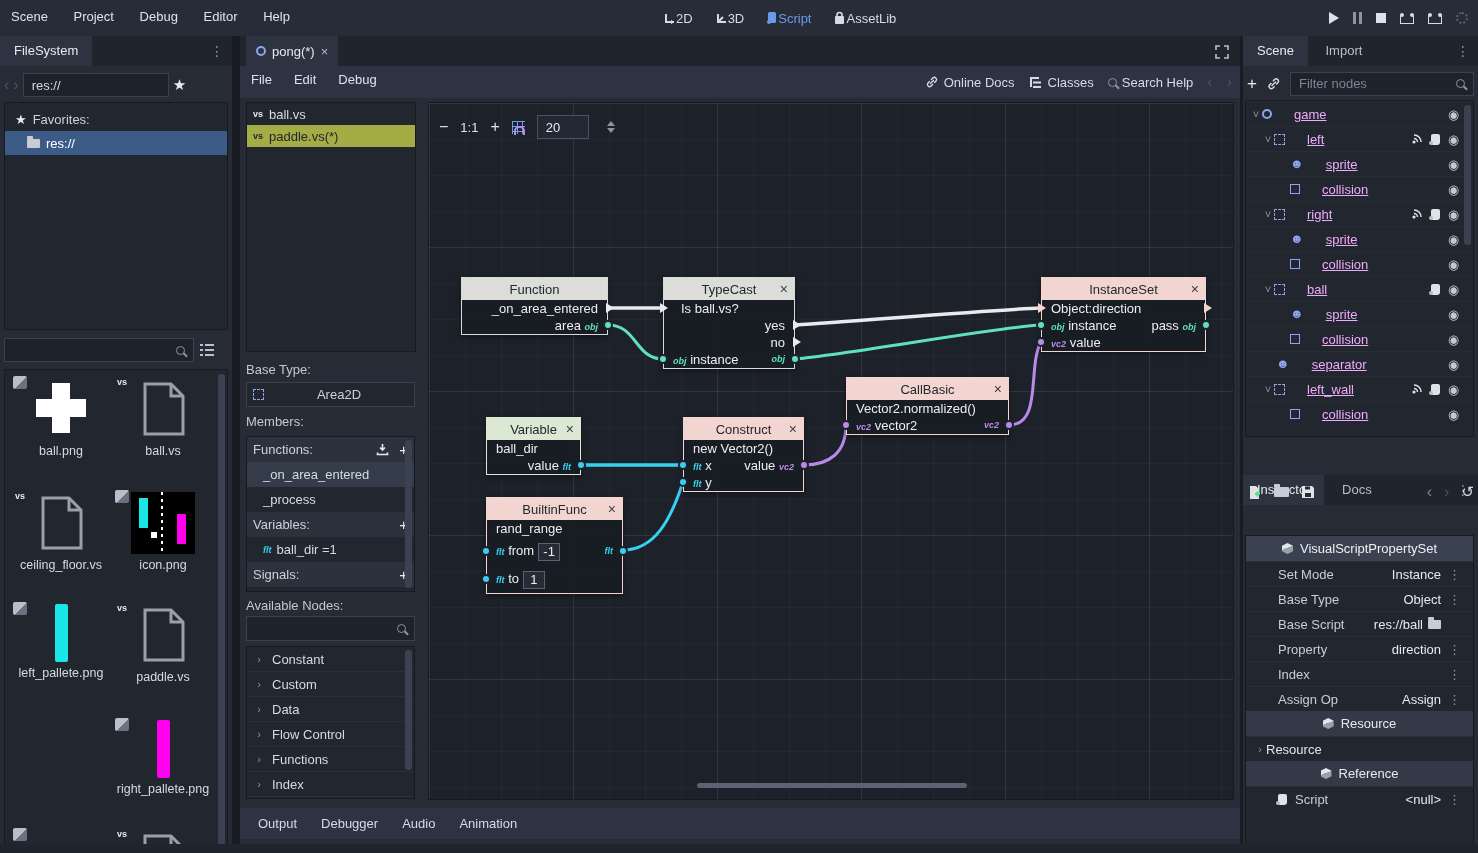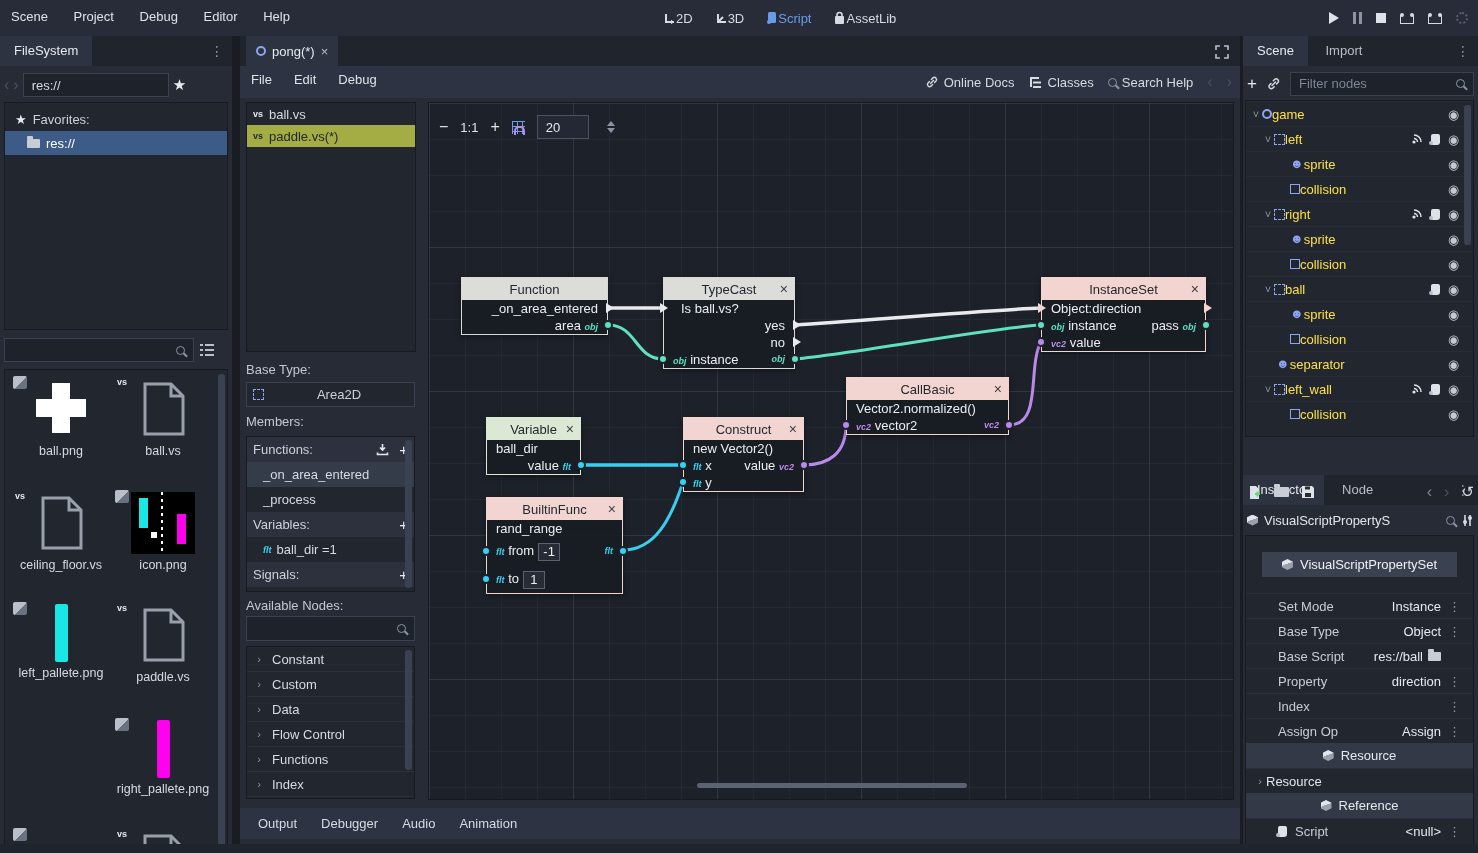--- a/index.html
+++ b/index.html
@@ -131,37 +131,37 @@
   #bottom-tabs { left:0; top:772px; width:1000px; height:31px; background:#2d3342; display:flex; align-items:center; gap:4px; padding-left:8px; }
   .btab { padding:0 10px; color:#d6dae2; }
   #bottom-sliver { left:0; top:844px; width:1478px; height:9px; background:#20242c; }
 
   
   #right-dock { left:1243px; top:36px; width:235px; height:809px; background:#262b36; }
   #scene-toolbar { left:4px; top:34px; width:227px; height:27px; display:flex; align-items:center; gap:9px; }
   #scene-tree { left:2px; top:64px; width:229px; height:337px; }
   .trow { height:25px; display:flex; align-items:center; position:relative; border-top:1px solid rgba(255,255,255,.03); }
   .texp { width:12px; color:#8b93a4; font-size:11px; text-align:center; flex:none; }
-  .tname { margin-left:0; color:#fde047; }
+  .tname { margin-left:22px; color:#f0abfc;text-decoration:underline; }
   .ricons { position:absolute; right:14px; display:flex; gap:8px; align-items:center; }
   .nico { flex:none; display:inline-flex; }
   .box-i { width:10px; height:10px; border:1.6px solid #8da5f3; display:inline-block; }
   .area-i { width:11px; height:11px; border:1.6px dashed #8da5f3; display:inline-block; }
   .sprite-i { color:#8da5f3; font-size:13px; line-height:12px; }
   .scroll-i { width:9px; height:11px; background:#dfe3e8; border-radius:2px 2px 3px 2px; display:inline-block; position:relative; }
   .scroll-i::after { content:""; position:absolute; left:-2px; bottom:0; width:4px; height:4px; background:#b9bec9; border-radius:2px; }
   #insp-toolbar { left:4px; top:443px; width:227px; height:26px; display:flex; align-items:center; gap:12px; }
   #insp-res-row { left:4px; top:471px; width:227px; height:26px; display:flex; align-items:center; gap:6px; color:#e2e5ea; }
   #insp-body { left:2px; top:499px; width:229px; height:316px; }
   .irow { height:25px; display:flex; align-items:center; position:relative; padding-left:32px; border-top:1px solid rgba(255,255,255,.04); }
   .irow .ilabel { color:#c9cdd6; }
   .irow .ival { position:absolute; right:32px; color:#e6e9ee; display:flex; align-items:center; gap:5px; }
   .irow .idots { position:absolute; right:12px; color:#8b93a4; }
   .isec { height:25px; background:#333947; display:flex; align-items:center; justify-content:center; gap:7px; color:#e6e9ee; }
-  .iobj-hdr { height:25px; background:#3a4150; display:flex; align-items:center; justify-content:center; gap:7px; color:#eef0f3; margin:16px; }
+  .iobj-hdr { height:25px; background:#3a4150; display:flex; align-items:center; justify-content:center; gap:7px; color:#eef0f3; margin:0; }
   .cube-i { width:11px; height:11px; background:linear-gradient(160deg,#e2e5ea 45%,#9aa0ab 45%); clip-path:polygon(50% 0,100% 25%,100% 75%,50% 100%,0 75%,0 25%); display:inline-block; }
   .gap-v { background:#191c23; }
 
   svg.icon { display:inline-block; }
 </style>
 </head>
 <body>
 
 <div id="topbar" class="abs">
   <span class="menu-item">Scene</span>
@@ -735,51 +735,39 @@
       <span class="tname">collision</span>
       <span class="ricons">
           <span class="eyeg">◉</span>
         </span>
     </div>
     <div class="abs scrollv" style="right:2px;top:4px;height:140px;"></div>
   </div>
 
   <div class="dock-tabbar abs" style="left:0;top:409px;width:235px;">
     <span class="dock-tab active">Inspector</span>
-    <span class="dock-tab">Node</span>
+    <span class="dock-tab">Docs</span>
     <span class="vdots abs" style="right:8px;top:7px;">⋮</span>
   </div>
   <div id="insp-toolbar" class="abs">
     <svg class="icon" width="15" height="15">
         <path d="M3 1h6l3 3v10H3z" fill="#dfe3e8"></path>
         <path d="M8 9h5M10.5 6.5v5" stroke="#53e077" stroke-width="2"></path>
       </svg>
     <span class="folder-i" style="width:15px;height:10px;"></span>
     <svg class="icon" width="14" height="14">
         <path d="M1 1h10l2 2v10H1z" fill="#dfe3e8"></path>
         <rect x="4" y="8" width="6" height="4" fill="#262b36"></rect>
         <rect x="4" y="1.5" width="5" height="3" fill="#262b36"></rect>
       </svg>
     <span style="flex:1;"></span>
     <span class="chev">‹</span>
     <span class="chev dim">›</span>
     <span style="color:#d6dae2;font-size:15px;">↺</span>
   </div>
-  <div id="insp-res-row" class="abs">
-    <span class="cube-i"></span>
-    <span style="flex:1;white-space:nowrap;overflow:hidden;">VisualScriptPropertyS</span>
-    <span class="mag"></span>
-    <svg class="icon" width="13" height="13">
-        <g stroke="#d6dae2" stroke-width="1.6">
-          <path d="M4 1v11M9 1v11"></path>
-        </g>
-        <circle cx="4" cy="8" r="2" fill="#d6dae2"></circle>
-        <circle cx="9" cy="4" r="2" fill="#d6dae2"></circle>
-      </svg>
-  </div>
   <div id="insp-body" class="abs panel">
     <div class="iobj-hdr">
       <span class="cube-i"></span>
       <span>VisualScriptPropertySet</span>
     </div>
     <div class="irow">
       <span class="ilabel">Set Mode</span>
       <span class="ival">Instance</span>
       <span class="idots">⋮</span>
     </div>

